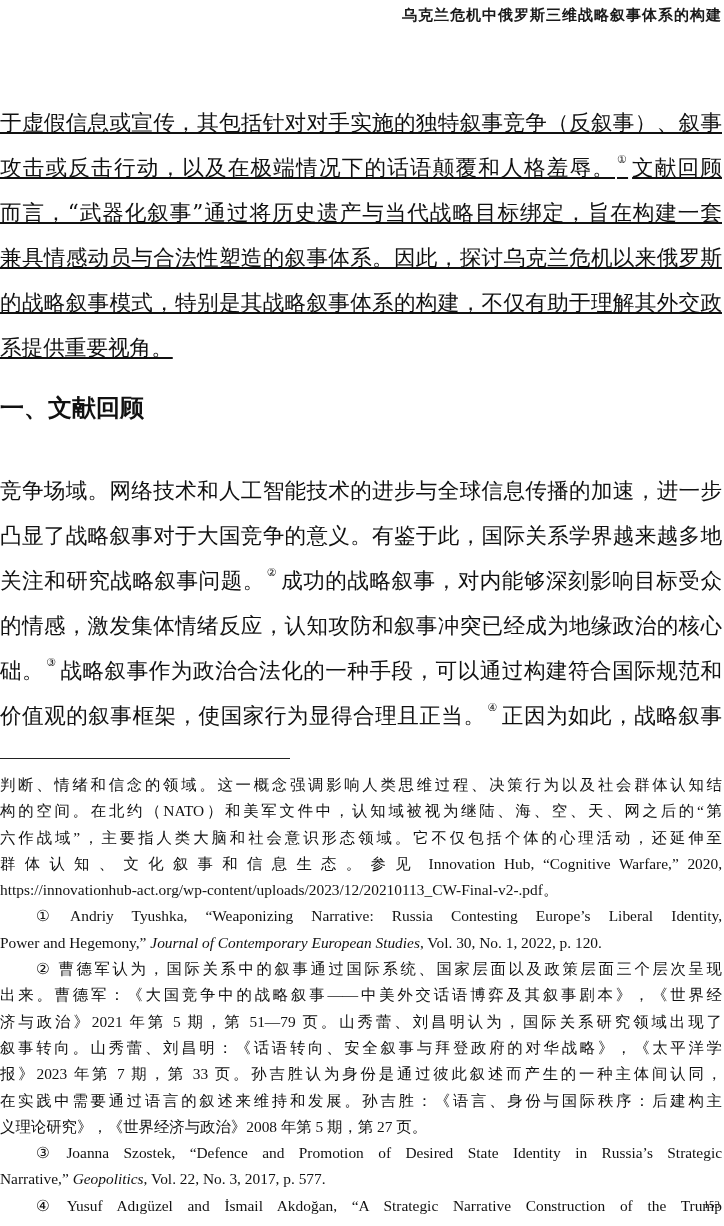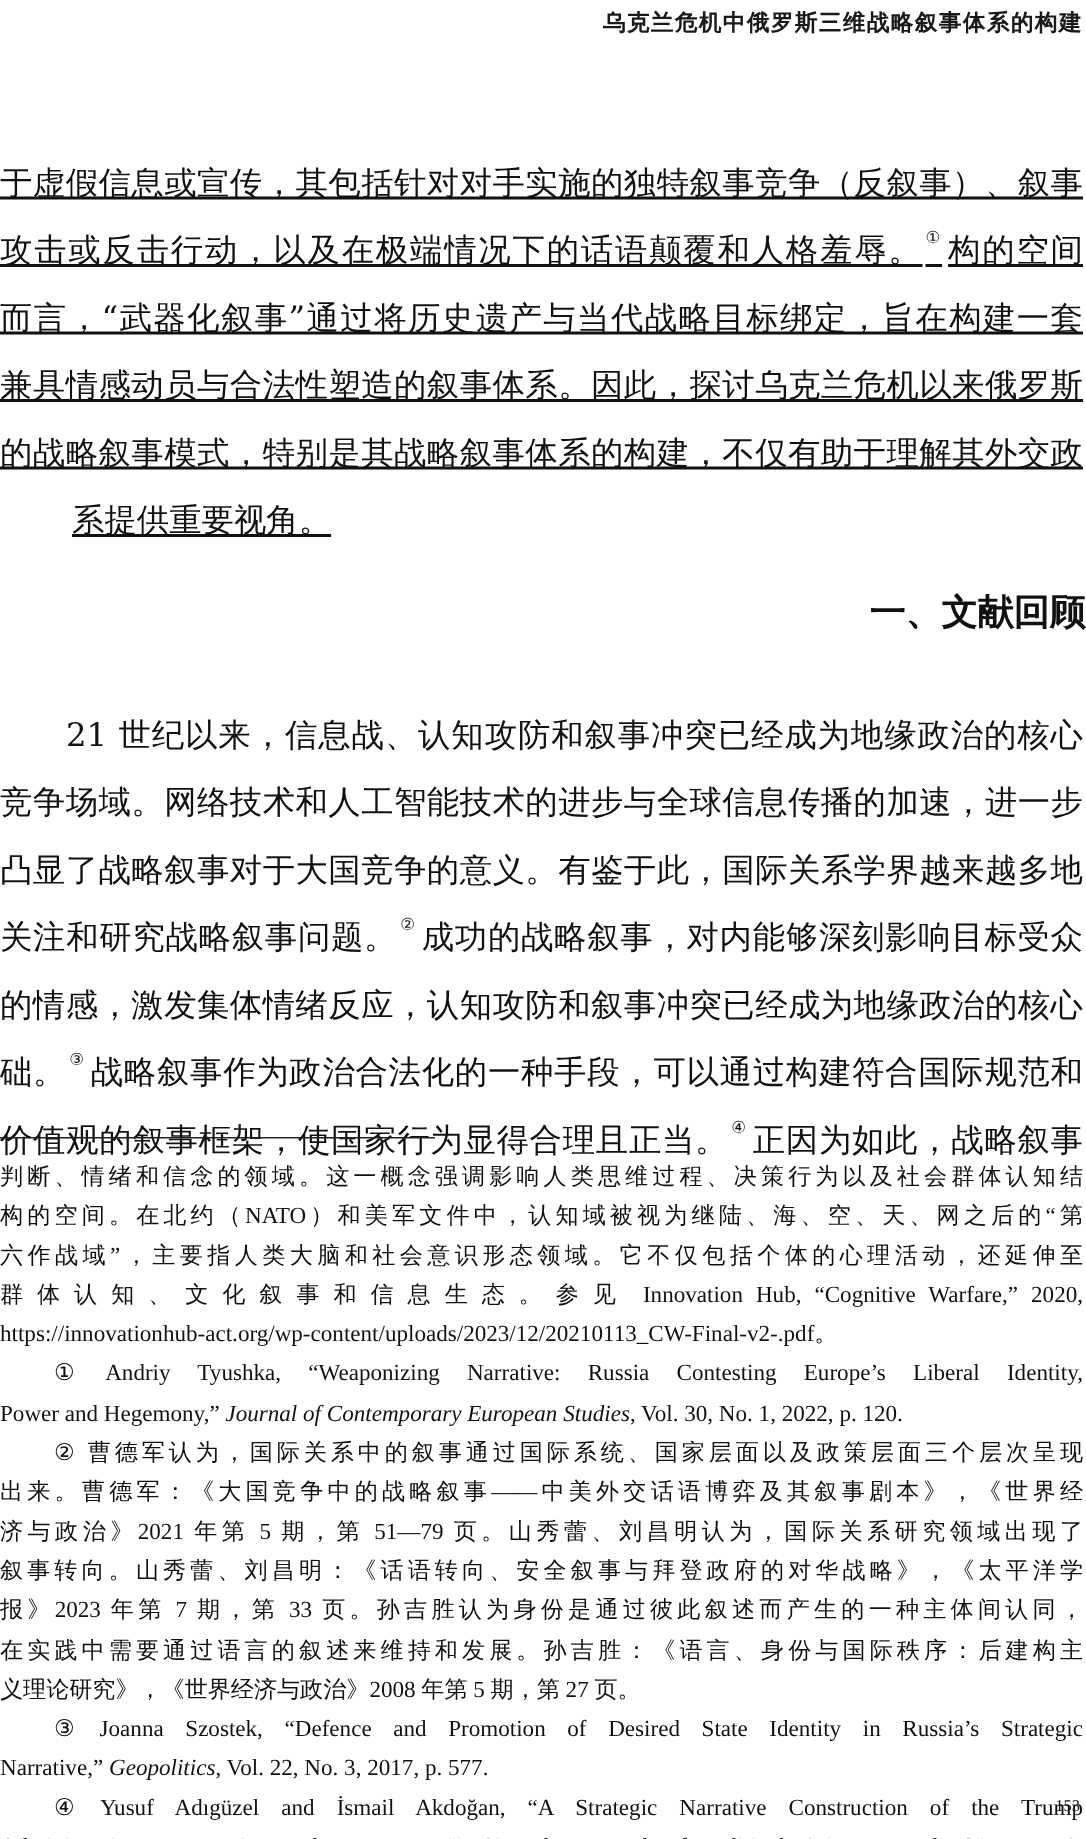--- a/index.html
+++ b/index.html
@@ -36,34 +36,34 @@
   }
   .block-1 { top: 100px; text-decoration: underline; }
   .block-2 { top: 468px; }
   .body-line {
     display: block;
     white-space: nowrap;
     text-align: justify;
     text-align-last: justify;
     height: 45px;
   }
-  .body-line.last { text-align-last: left; padding-left: 48px; }
+  .body-line.last { text-align-last: left; }
   .indent { padding-left: 44px; }
   sup.fn {
     font-size: 11px;
     vertical-align: 12px;
     line-height: 0;
     margin: 0 4px 0 2px;
   }
   .section-heading {
     position: absolute;
     top: 388px;
     left: 0;
     width: 724px;
-    text-align: right;
+    text-align: left;
     font-family: "DejaVu Sans", "Liberation Sans", sans-serif;
     font-weight: bold;
     font-size: 24px;
     line-height: 40px;
   }
   .fn-rule {
     position: absolute;
     top: 758px;
     left: 0;
     width: 290px;
@@ -99,31 +99,30 @@
     font-family: "Liberation Serif", serif;
   }
 </style>
 </head>
 <body>
 
 <div class="running-header">乌克兰危机中俄罗斯三维战略叙事体系的构建</div>
 
 <div class="body-block block-1">
   <span class="body-line">于虚假信息或宣传，其包括针对对手实施的独特叙事竞争（反叙事）、叙事</span>
-  <span class="body-line"><span>攻击或反击行动，以及在极端情况下的话语颠覆和人格羞辱。</span><sup class="fn">①</sup><span>构的空间</span></span>
+  <span class="body-line"><span>攻击或反击行动，以及在极端情况下的话语颠覆和人格羞辱。</span><sup class="fn">①</sup><span>文献回顾</span></span>
   <span class="body-line">而言，“武器化叙事”通过将历史遗产与当代战略目标绑定，旨在构建一套</span>
   <span class="body-line">兼具情感动员与合法性塑造的叙事体系。因此，探讨乌克兰危机以来俄罗斯</span>
   <span class="body-line">的战略叙事模式，特别是其战略叙事体系的构建，不仅有助于理解其外交政</span>
   <span class="body-line last">系提供重要视角。</span>
 </div>
 
 <div class="section-heading">一、文献回顾</div>
 
 <div class="body-block block-2">
-  <span class="body-line indent">21 世纪以来，信息战、认知攻防和叙事冲突已经成为地缘政治的核心</span>
   <span class="body-line">竞争场域。网络技术和人工智能技术的进步与全球信息传播的加速，进一步</span>
   <span class="body-line">凸显了战略叙事对于大国竞争的意义。有鉴于此，国际关系学界越来越多地</span>
   <span class="body-line"><span>关注和研究战略叙事问题。</span><sup class="fn">②</sup><span>成功的战略叙事，对内能够深刻影响目标受众</span></span>
   <span class="body-line">的情感，激发集体情绪反应，认知攻防和叙事冲突已经成为地缘政治的核心</span>
   <span class="body-line"><span>础。</span><sup class="fn">③</sup><span>战略叙事作为政治合法化的一种手段，可以通过构建符合国际规范和</span></span>
   <span class="body-line"><span>价值观的叙事框架，使国家行为显得合理且正当。</span><sup class="fn">④</sup><span>正因为如此，战略叙事</span></span>
 </div>
 
 <div class="fn-rule"></div>
 

